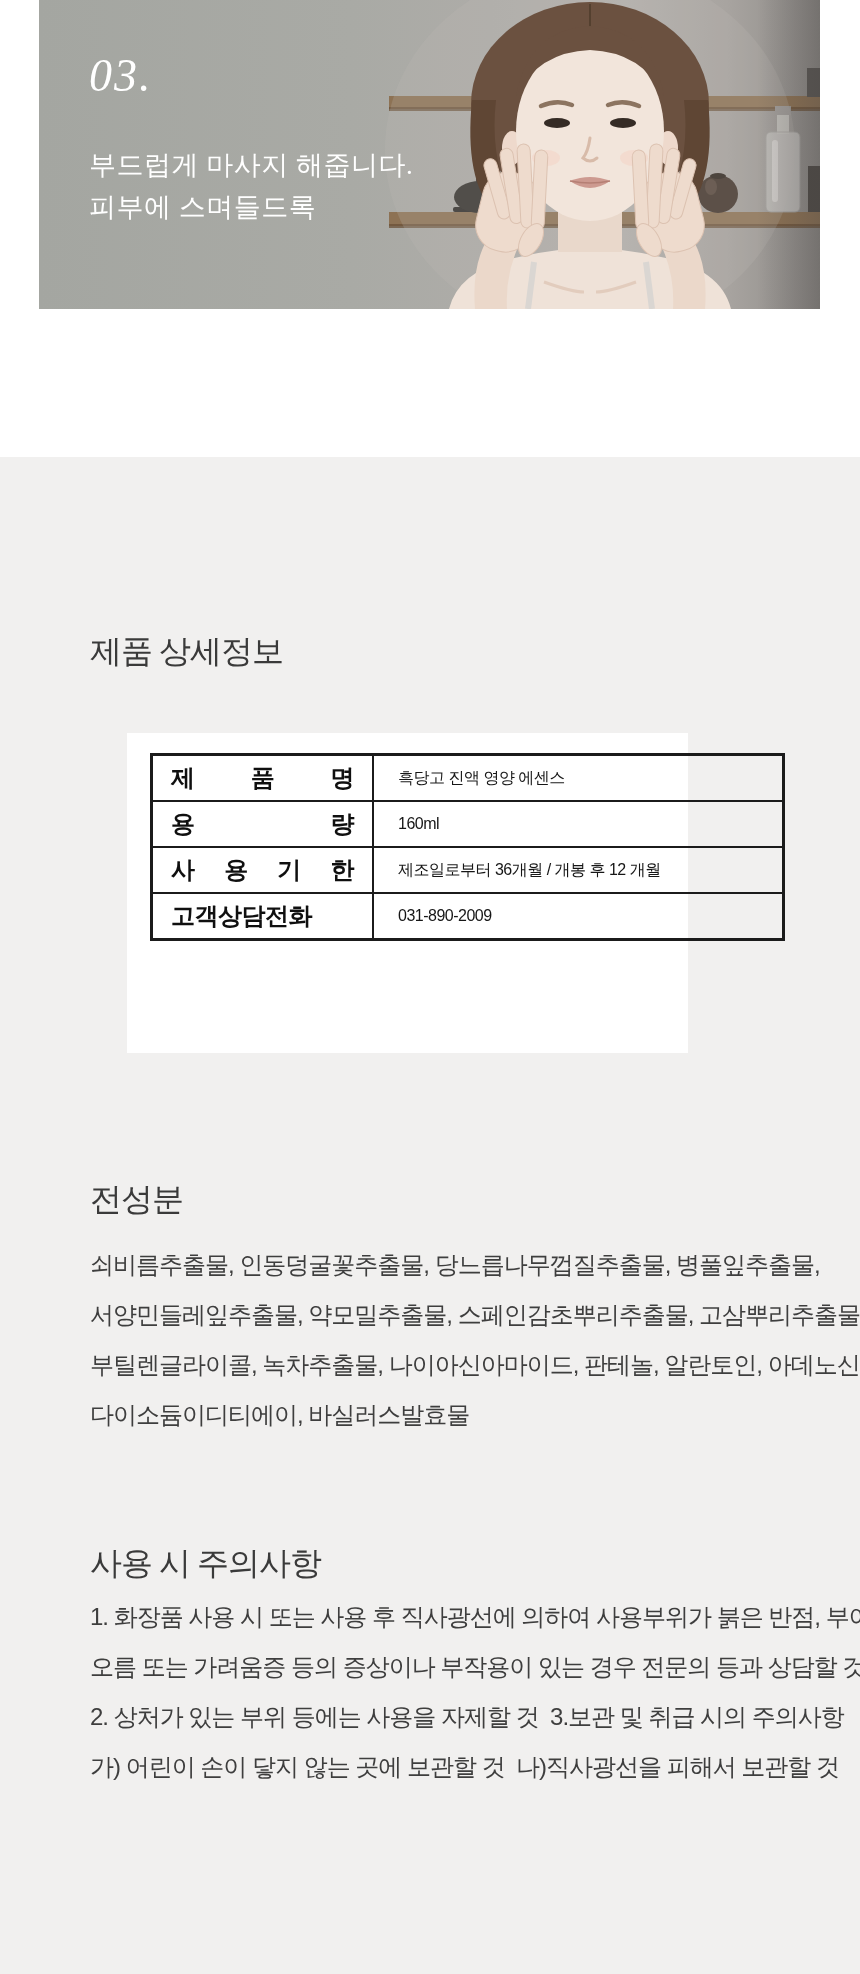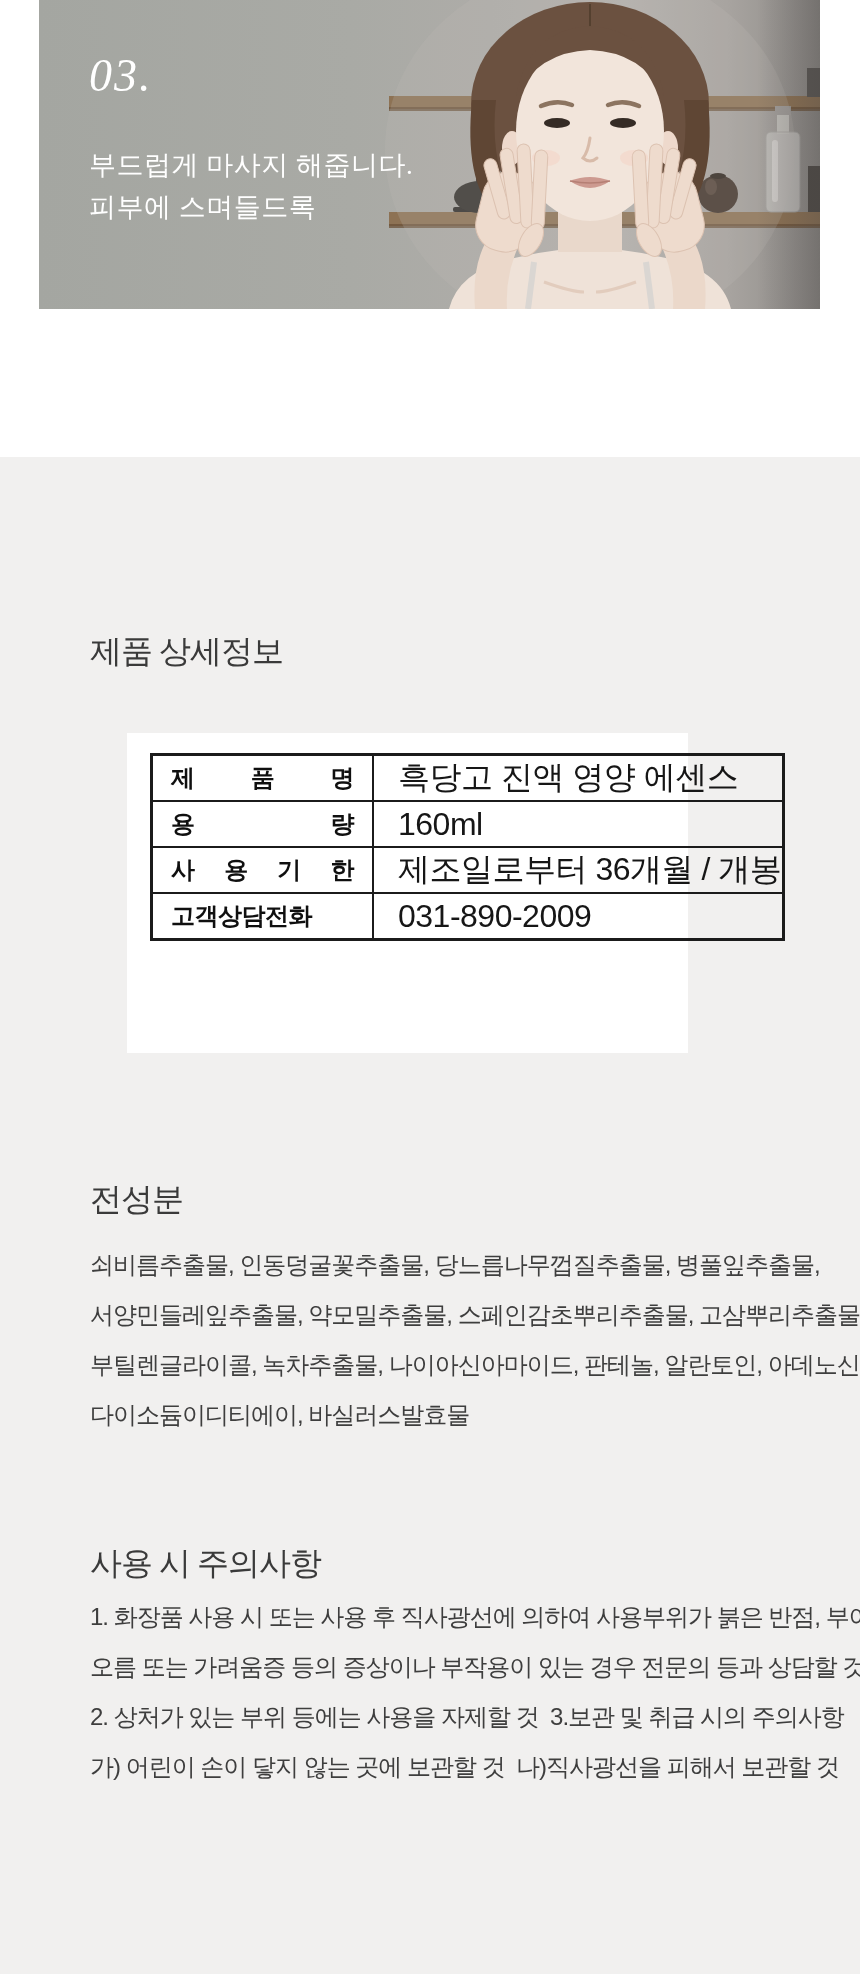--- a/index.html
+++ b/index.html
@@ -29,21 +29,21 @@
   .card{position:absolute;left:91px;top:276px;width:561px;height:320px;
         background:var(--card-bg,#fff);margin-left:36px;}
   .spec-table{position:absolute;left:23px;top:20px;width:635px;
         border-collapse:collapse;border:3px solid var(--table-border,#1b1b1b);
         table-layout:fixed;}
   .spec-table td{border:2px solid var(--table-border,#1b1b1b);height:44px;
         overflow:hidden;}
   td.lbl{width:183px;font-weight:800;font-size:24px;color:#0f0f0f;
         padding:0 18px;text-align:justify;text-align-last:justify;
         letter-spacing:-.5px;}
-  td.val{font-size:32px;font-weight:500;color:#161616;padding:0 24px;
+  td.val{font-size:16px;font-weight:500;color:#161616;padding:0 24px;
         letter-spacing:-.5px;white-space:nowrap;}
 
   .para{position:absolute;left:90px;font-size:24px;line-height:50px;
         color:var(--body-text,#3e3e3e);letter-spacing:-1px;}
   .para-line{white-space:pre;}
   #ing{top:783px}
   #prec{top:1135px}
 </style>
 </head>
 <body>

